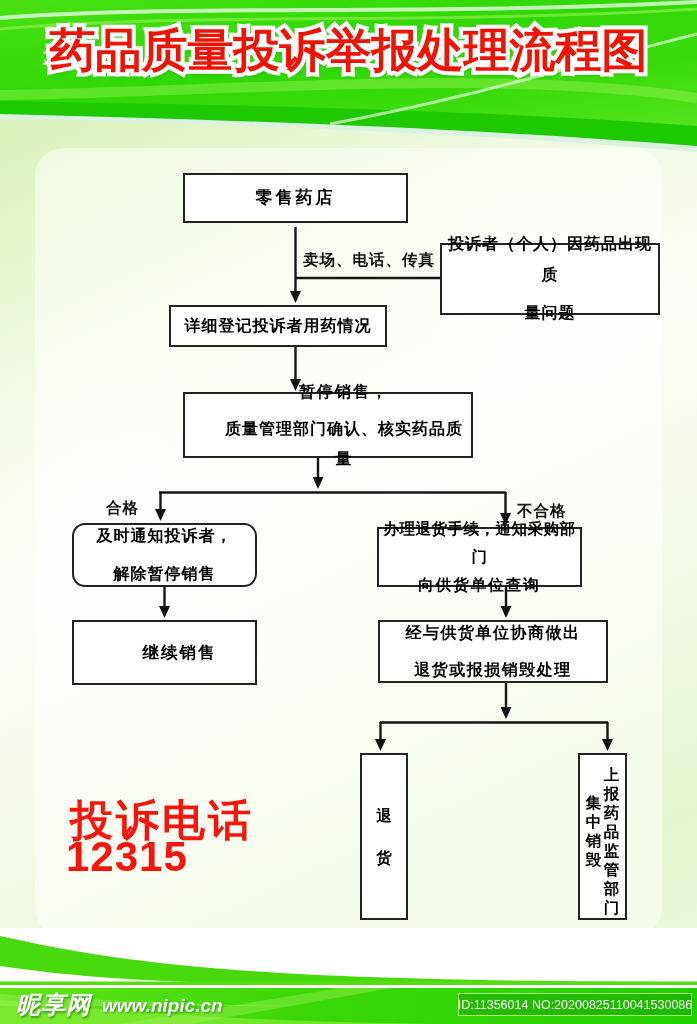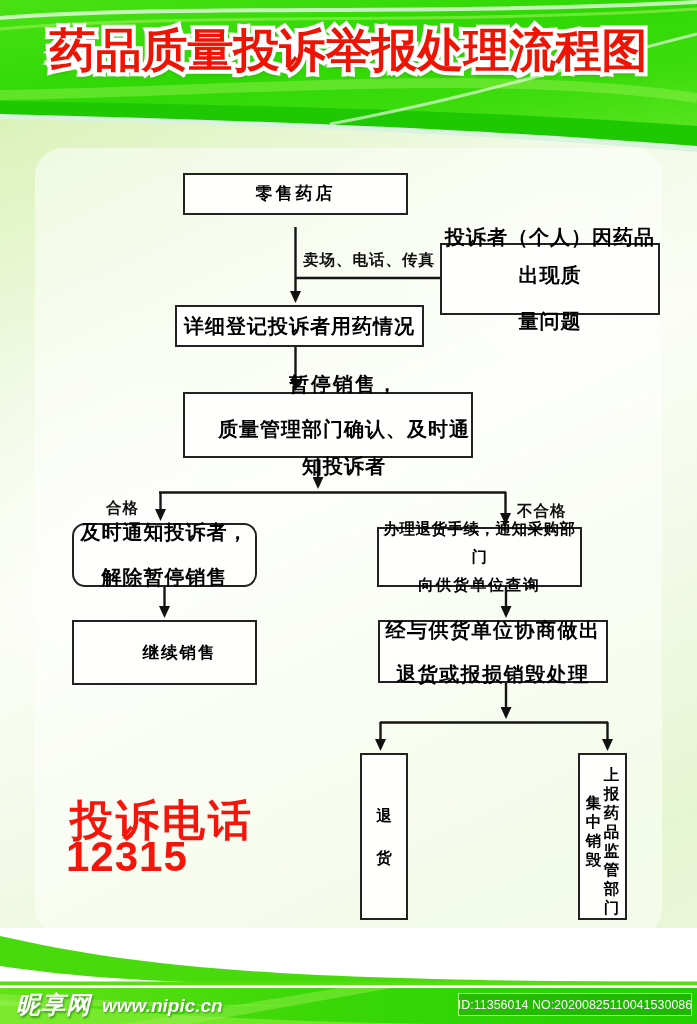--- a/index.html
+++ b/index.html
@@ -33,21 +33,21 @@
     background:radial-gradient(closest-side,rgba(255,255,255,.6),rgba(255,255,255,0));}
   
   .fbox{
     position:absolute;box-sizing:border-box;background:#fffffe;
     border:2px solid #222;color:#000;font-weight:bold;
     display:flex;flex-direction:column;align-items:center;justify-content:center;
     text-align:center;z-index:4;line-height:1.8;
   }
   .fs17{font-size:17px;letter-spacing:3px;}
   .fs165{font-size:16.5px;letter-spacing:2px;padding-left:30px;}
-  .fs16{font-size:20px;letter-spacing:1px;gap:8px;}
+  .fs16{font-size:16px;letter-spacing:1px;gap:8px;}
   .fs155{font-size:15.5px;letter-spacing:0.5px;}
   .ls2{letter-spacing:2px;}
   .vcol{width:18px;word-break:break-all;line-height:19px;font-size:15.5px;font-weight:bold;}
   .edge-label{position:absolute;z-index:4;font-weight:bold;color:#111;font-size:15.5px;letter-spacing:1px;}
   .connectors{left:0;top:0;z-index:3;pointer-events:none;}
   
   .hotline-label{left:70px;top:792px;font-size:43px;font-weight:900;color:#f6150a;letter-spacing:3px;z-index:4;}
   .hotline-number{left:66px;top:833px;font-size:42px;font-weight:900;color:#f6150a;letter-spacing:1px;z-index:4;}
   
   .footer-svg{left:0;top:928px;z-index:2;}
@@ -105,38 +105,38 @@
     <path d="M505.5,492 V522" marker-end="url(#ah)"></path>
     <path d="M164.5,587 V615" marker-end="url(#ah)"></path>
     <path d="M506,587 V615" marker-end="url(#ah)"></path>
     <path d="M506,683 V716" marker-end="url(#ah)"></path>
     <path d="M380,722.5 H608"></path>
     <path d="M380.5,722 V748" marker-end="url(#ah)"></path>
     <path d="M607.5,722 V748" marker-end="url(#ah)"></path>
   </g>
 </svg>
 
-<div class="fbox fs17" style="left:183px;top:173px;width:225px;height:42px;">
+<div class="fbox fs17" style="left:183px;top:173px;width:225px;height:50px;">
   <span>零售药店</span>
 </div>
 
 <div class="edge-label" style="left:303px;top:250px;">卖场、电话、传真</div>
 
 <div class="fbox fs16" style="left:440px;top:243px;width:220px;height:72px;line-height:1.9;">
   <span>投诉者（个人）因药品出现质</span>
   <span>量问题</span>
 </div>
 
-<div class="fbox fs16" style="left:175px;top:305px;width:249px;height:42px;">
+<div class="fbox fs16" style="left:169px;top:305px;width:218px;height:42px;">
   <span>详细登记投诉者用药情况</span>
 </div>
 
 <div class="fbox fs16" style="left:183px;top:392px;width:290px;height:66px;line-height:1.85;padding-left:32px;">
   <span class="ls2">暂停销售，</span>
-  <span>质量管理部门确认、及时通知投诉者</span>
+  <span>质量管理部门确认、核实药品质量</span>
 </div>
 
 <div class="edge-label" style="left:106px;top:498px;">合格</div>
 <div class="edge-label" style="left:517px;top:501px;">不合格</div>
 
 <div class="fbox fs16" style="left:72px;top:523px;width:185px;height:64px;line-height:1.85;border-radius:13px;">
   <span>及时通知投诉者，</span>
   <span>解除暂停销售</span>
 </div>
 

